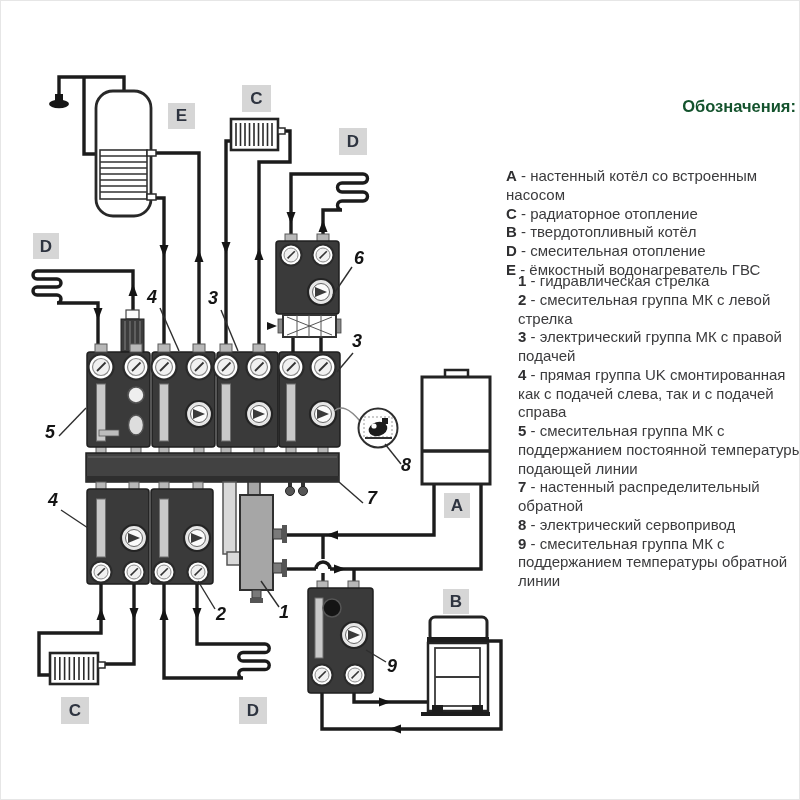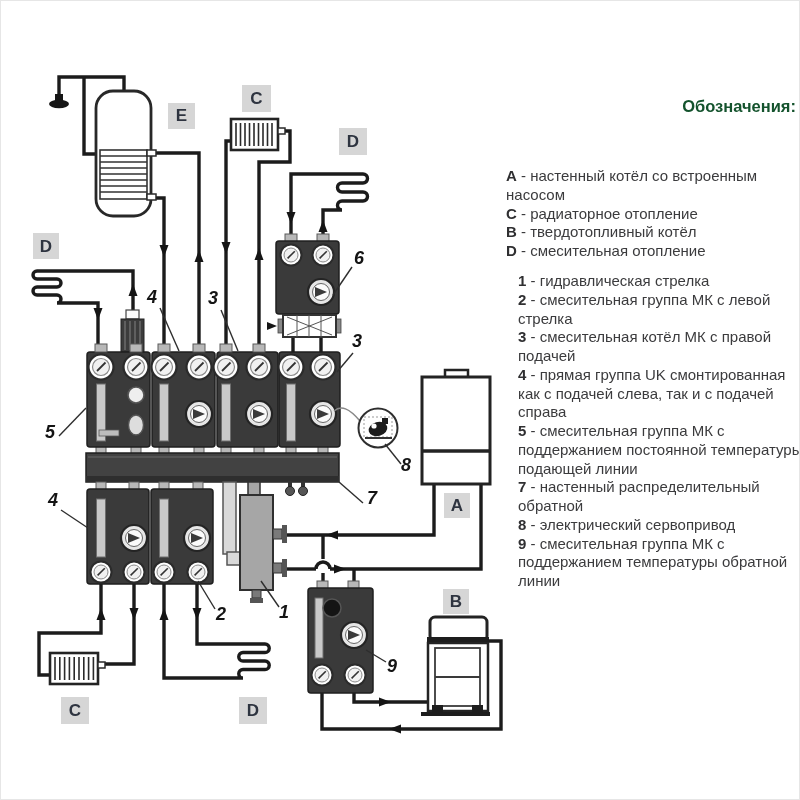--- a/index.html
+++ b/index.html
@@ -337,25 +337,26 @@
   </g>
 </svg>
 
 <div class="legend">
   <div class="title">Обозначения:</div>
   <div class="letters">
     <div class="li"><span class="k">A</span><span> - настенный котёл со встроенным насосом</span></div>
     <div class="li"><span class="k">C</span><span> - радиаторное отопление</span></div>
     <div class="li"><span class="k">B</span><span> - твердотопливный котёл</span></div>
     <div class="li"><span class="k">D</span><span> - смесительная отопление</span></div>
+    <div class="li"><span class="k">E</span><span> - ёмкостный водонагреватель ГВС</span></div>
   </div>
   <div class="numbers">
     <div class="li"><span class="k">1</span><span> - гидравлическая стрелка</span></div>
     <div class="li"><span class="k">2</span><span> - смесительная группа МК с левой стрелка</span></div>
-    <div class="li"><span class="k">3</span><span> - смесительная котёл МК с правой подачей</span></div>
+    <div class="li"><span class="k">3</span><span> - электрический группа МК с правой подачей</span></div>
     <div class="li"><span class="k">4</span><span> - прямая группа UK смонтированная как с подачей слева, так и с подачей справа</span></div>
     <div class="li"><span class="k">5</span><span> - смесительная группа МК с поддержанием постоянной температуры подающей линии</span></div>
     <div class="li"><span class="k">7</span><span> - настенный распределительный обратной</span></div>
     <div class="li"><span class="k">8</span><span> - электрический сервопривод</span></div>
     <div class="li"><span class="k">9</span><span> - смесительная группа МК с поддержанием температуры обратной линии</span></div>
   </div>
 </div>
 
 </div>
 

